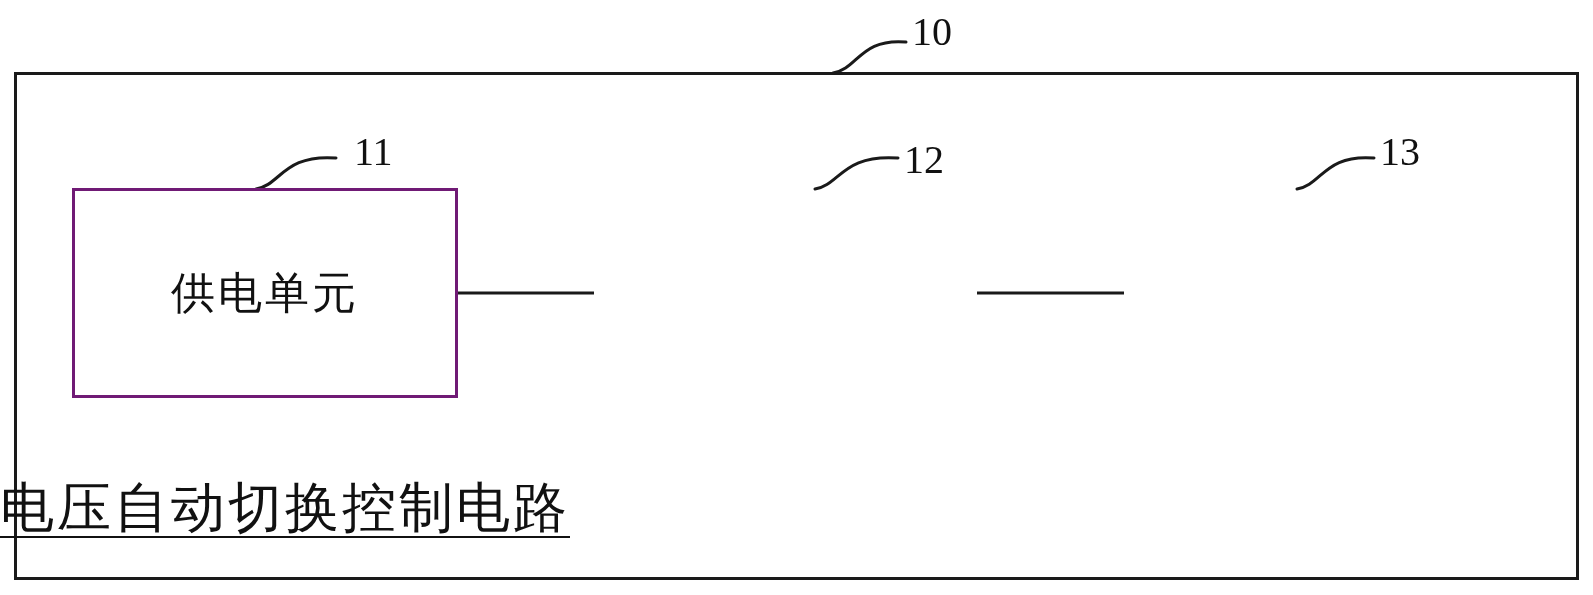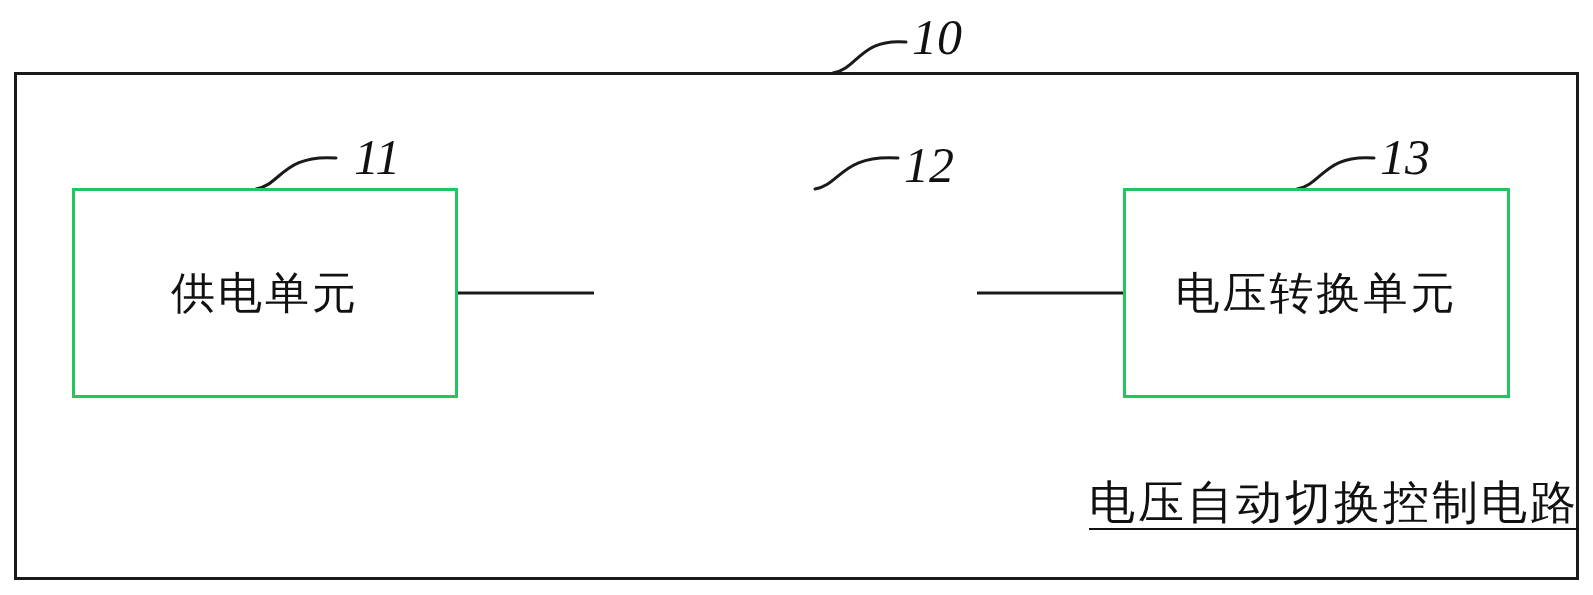--- a/index.html
+++ b/index.html
@@ -25,56 +25,55 @@
     width: 1565px;
     height: 508px;
     border: 3px solid #1a1a1a;
     background: transparent;
   }
 
   .unit-box {
     position: absolute;
     top: 188px;
     height: 210px;
-    border: 3px solid #22c55e;
+    border: 3px solid #701a75;
     background: #ffffff;
     display: flex;
     align-items: center;
     justify-content: center;
   }
   .unit-box .box-label {
     font-size: 44px;
     letter-spacing: 3px;
     white-space: nowrap;
   }
 
   .ref-num {
     position: absolute;
-    font-size: 50px;
+    font-size: 40px;
     line-height: 1;
     white-space: nowrap;
-    font-style: italic;
   }
 
   .overlay {
     position: absolute;
     left: 0;
     top: 0;
     width: 1593px;
     height: 595px;
     pointer-events: none;
   }
 
   .caption {
     position: absolute;
     left: 0;
     right: 14px;
     top: 472px;
-    text-align: right;
-    font-size: 46px;
+    text-align: left;
+    font-size: 54px;
     letter-spacing: 3px;
   }
   .caption .caption-text {
     text-decoration: underline;
     text-decoration-thickness: 2px;
     text-underline-offset: 10px;
   }
 </style>
 </head>
 <body>
@@ -101,21 +100,18 @@
   <div class="ref-num" style="left:912px; top:12px;">10</div>
   <div class="ref-num" style="left:342px; top:132px;margin-left:12px;">11</div>
   <div class="ref-num" style="left:904px; top:140px;">12</div>
   <div class="ref-num" style="left:1380px; top:132px;text-align:center;">13</div>
 
   <div class="unit-box" style="left:72px; width:386px;">
     <span class="box-label">供电单元</span>
   </div>
 
 
-  <div class="unit-box" style="left:1123px; width:387px;">
-    <span class="box-label">电压转换单元</span>
-  </div>
 
   <div class="caption">
     <span class="caption-text">电压自动切换控制电路</span>
   </div>
 
 </div>
 
 </body></html>

